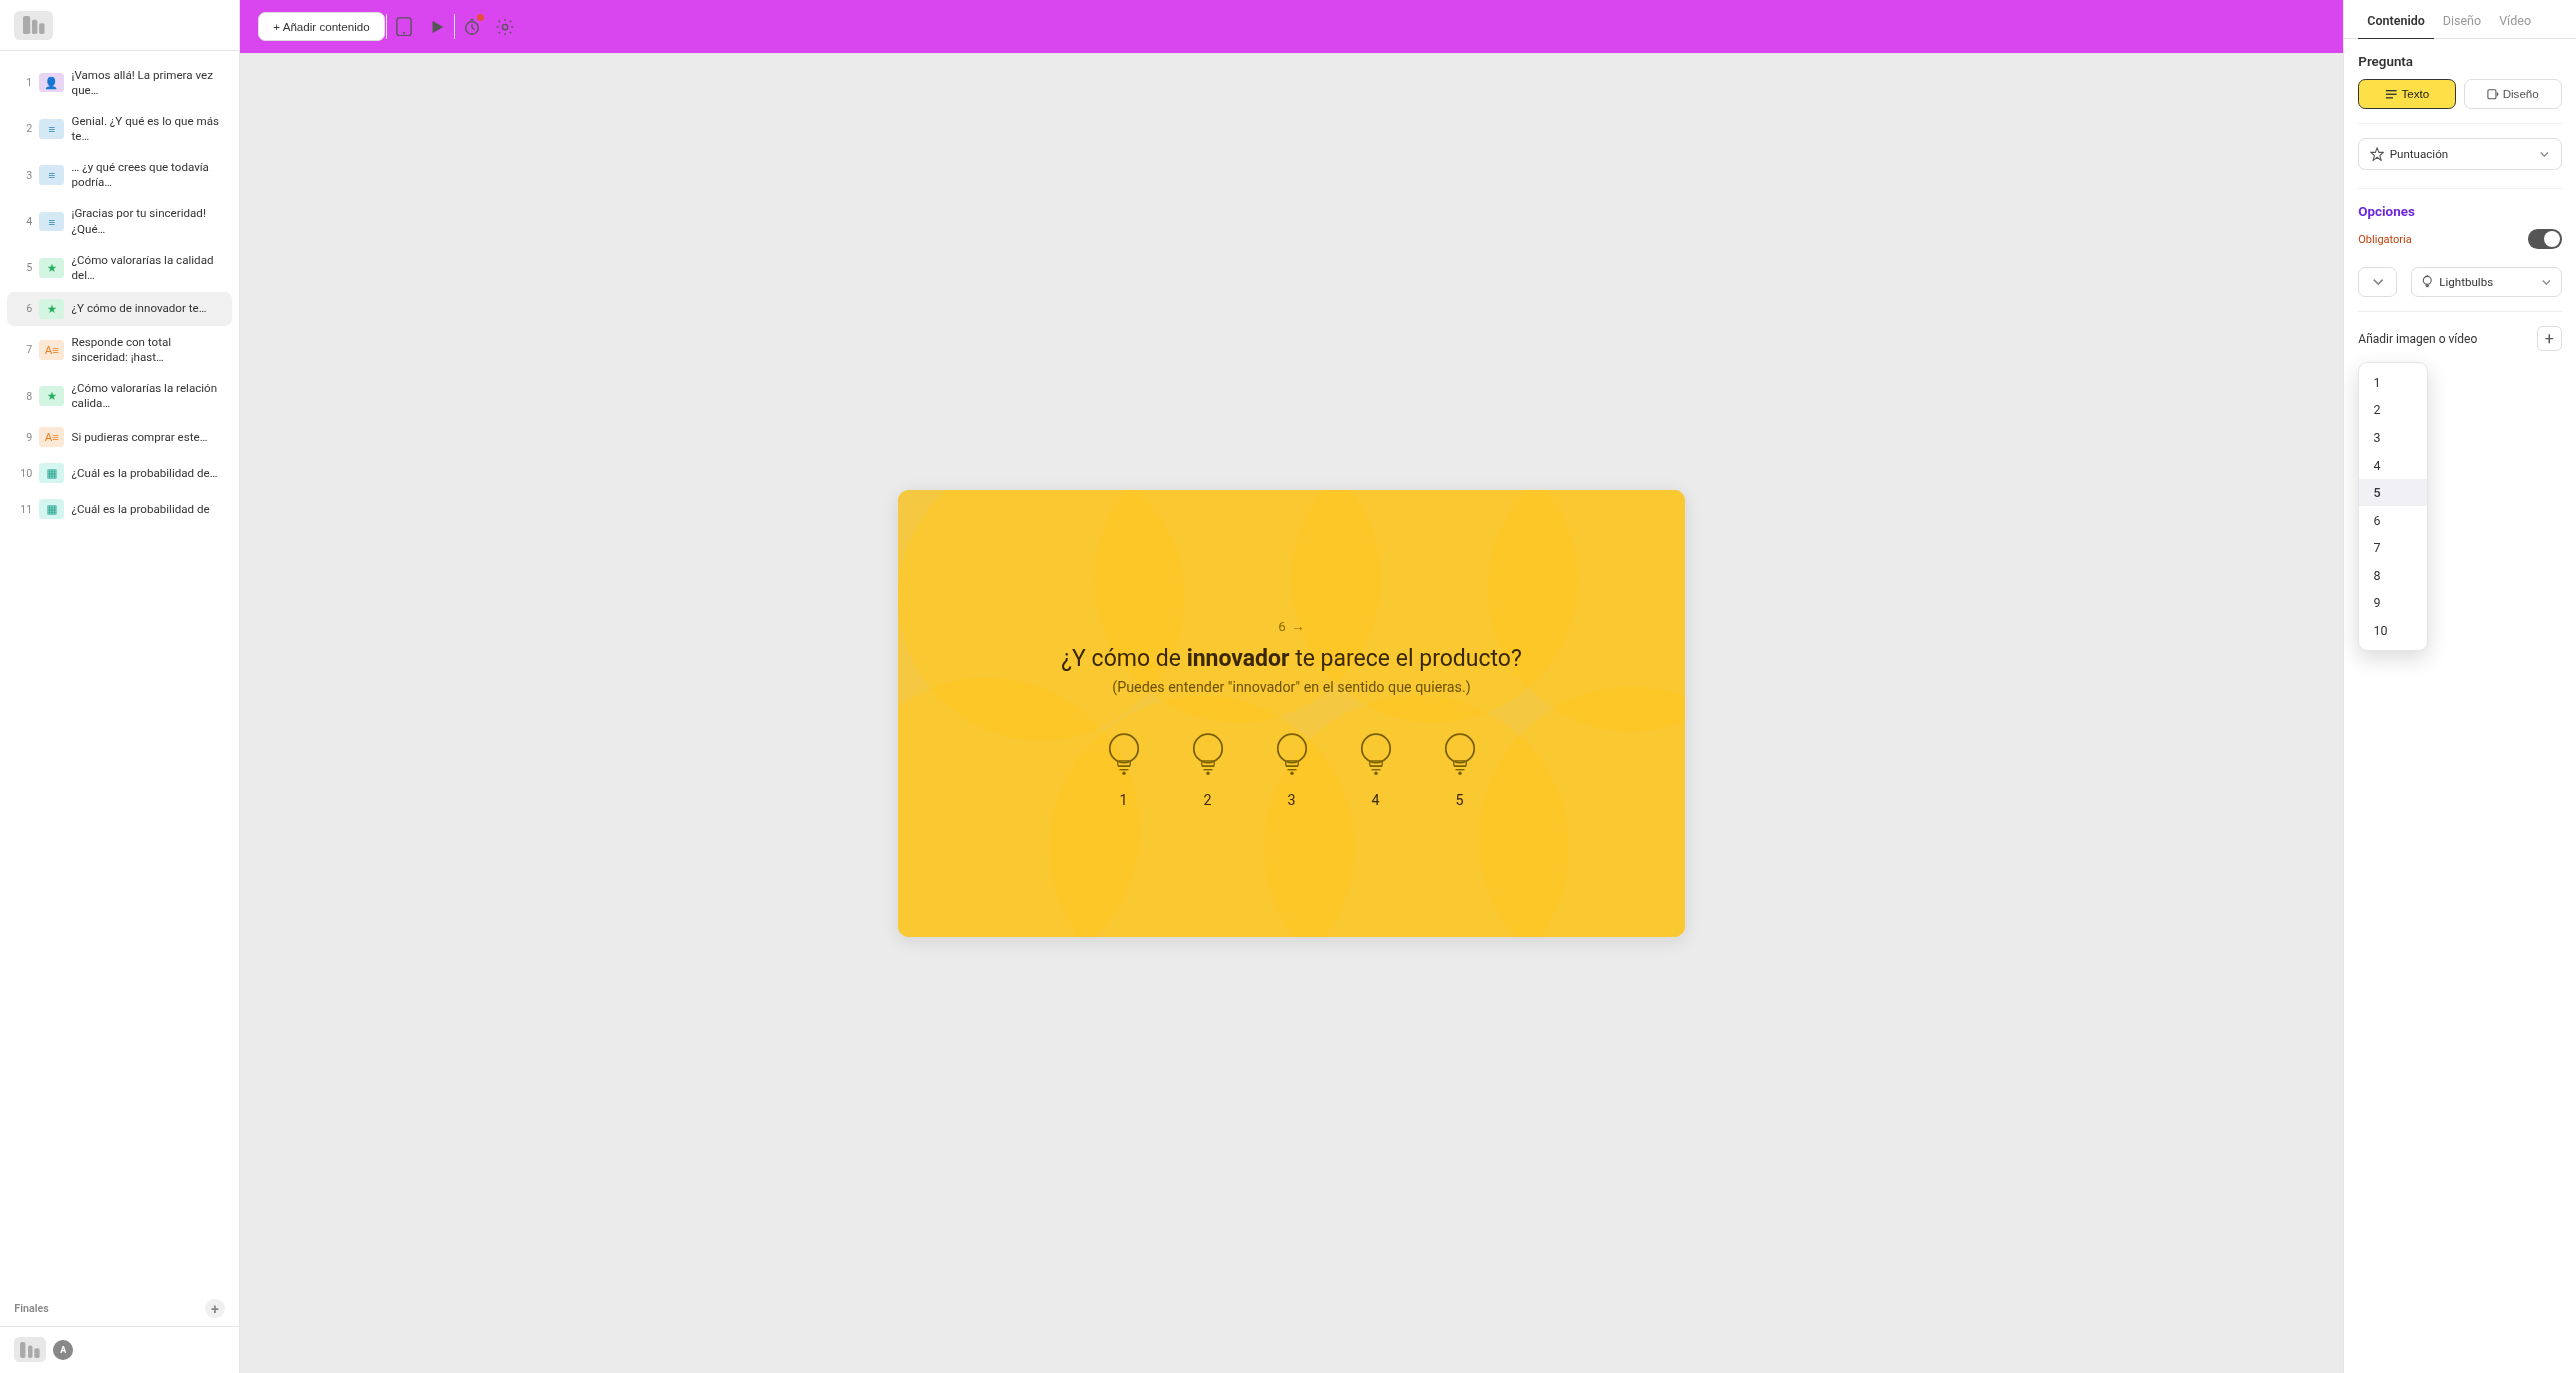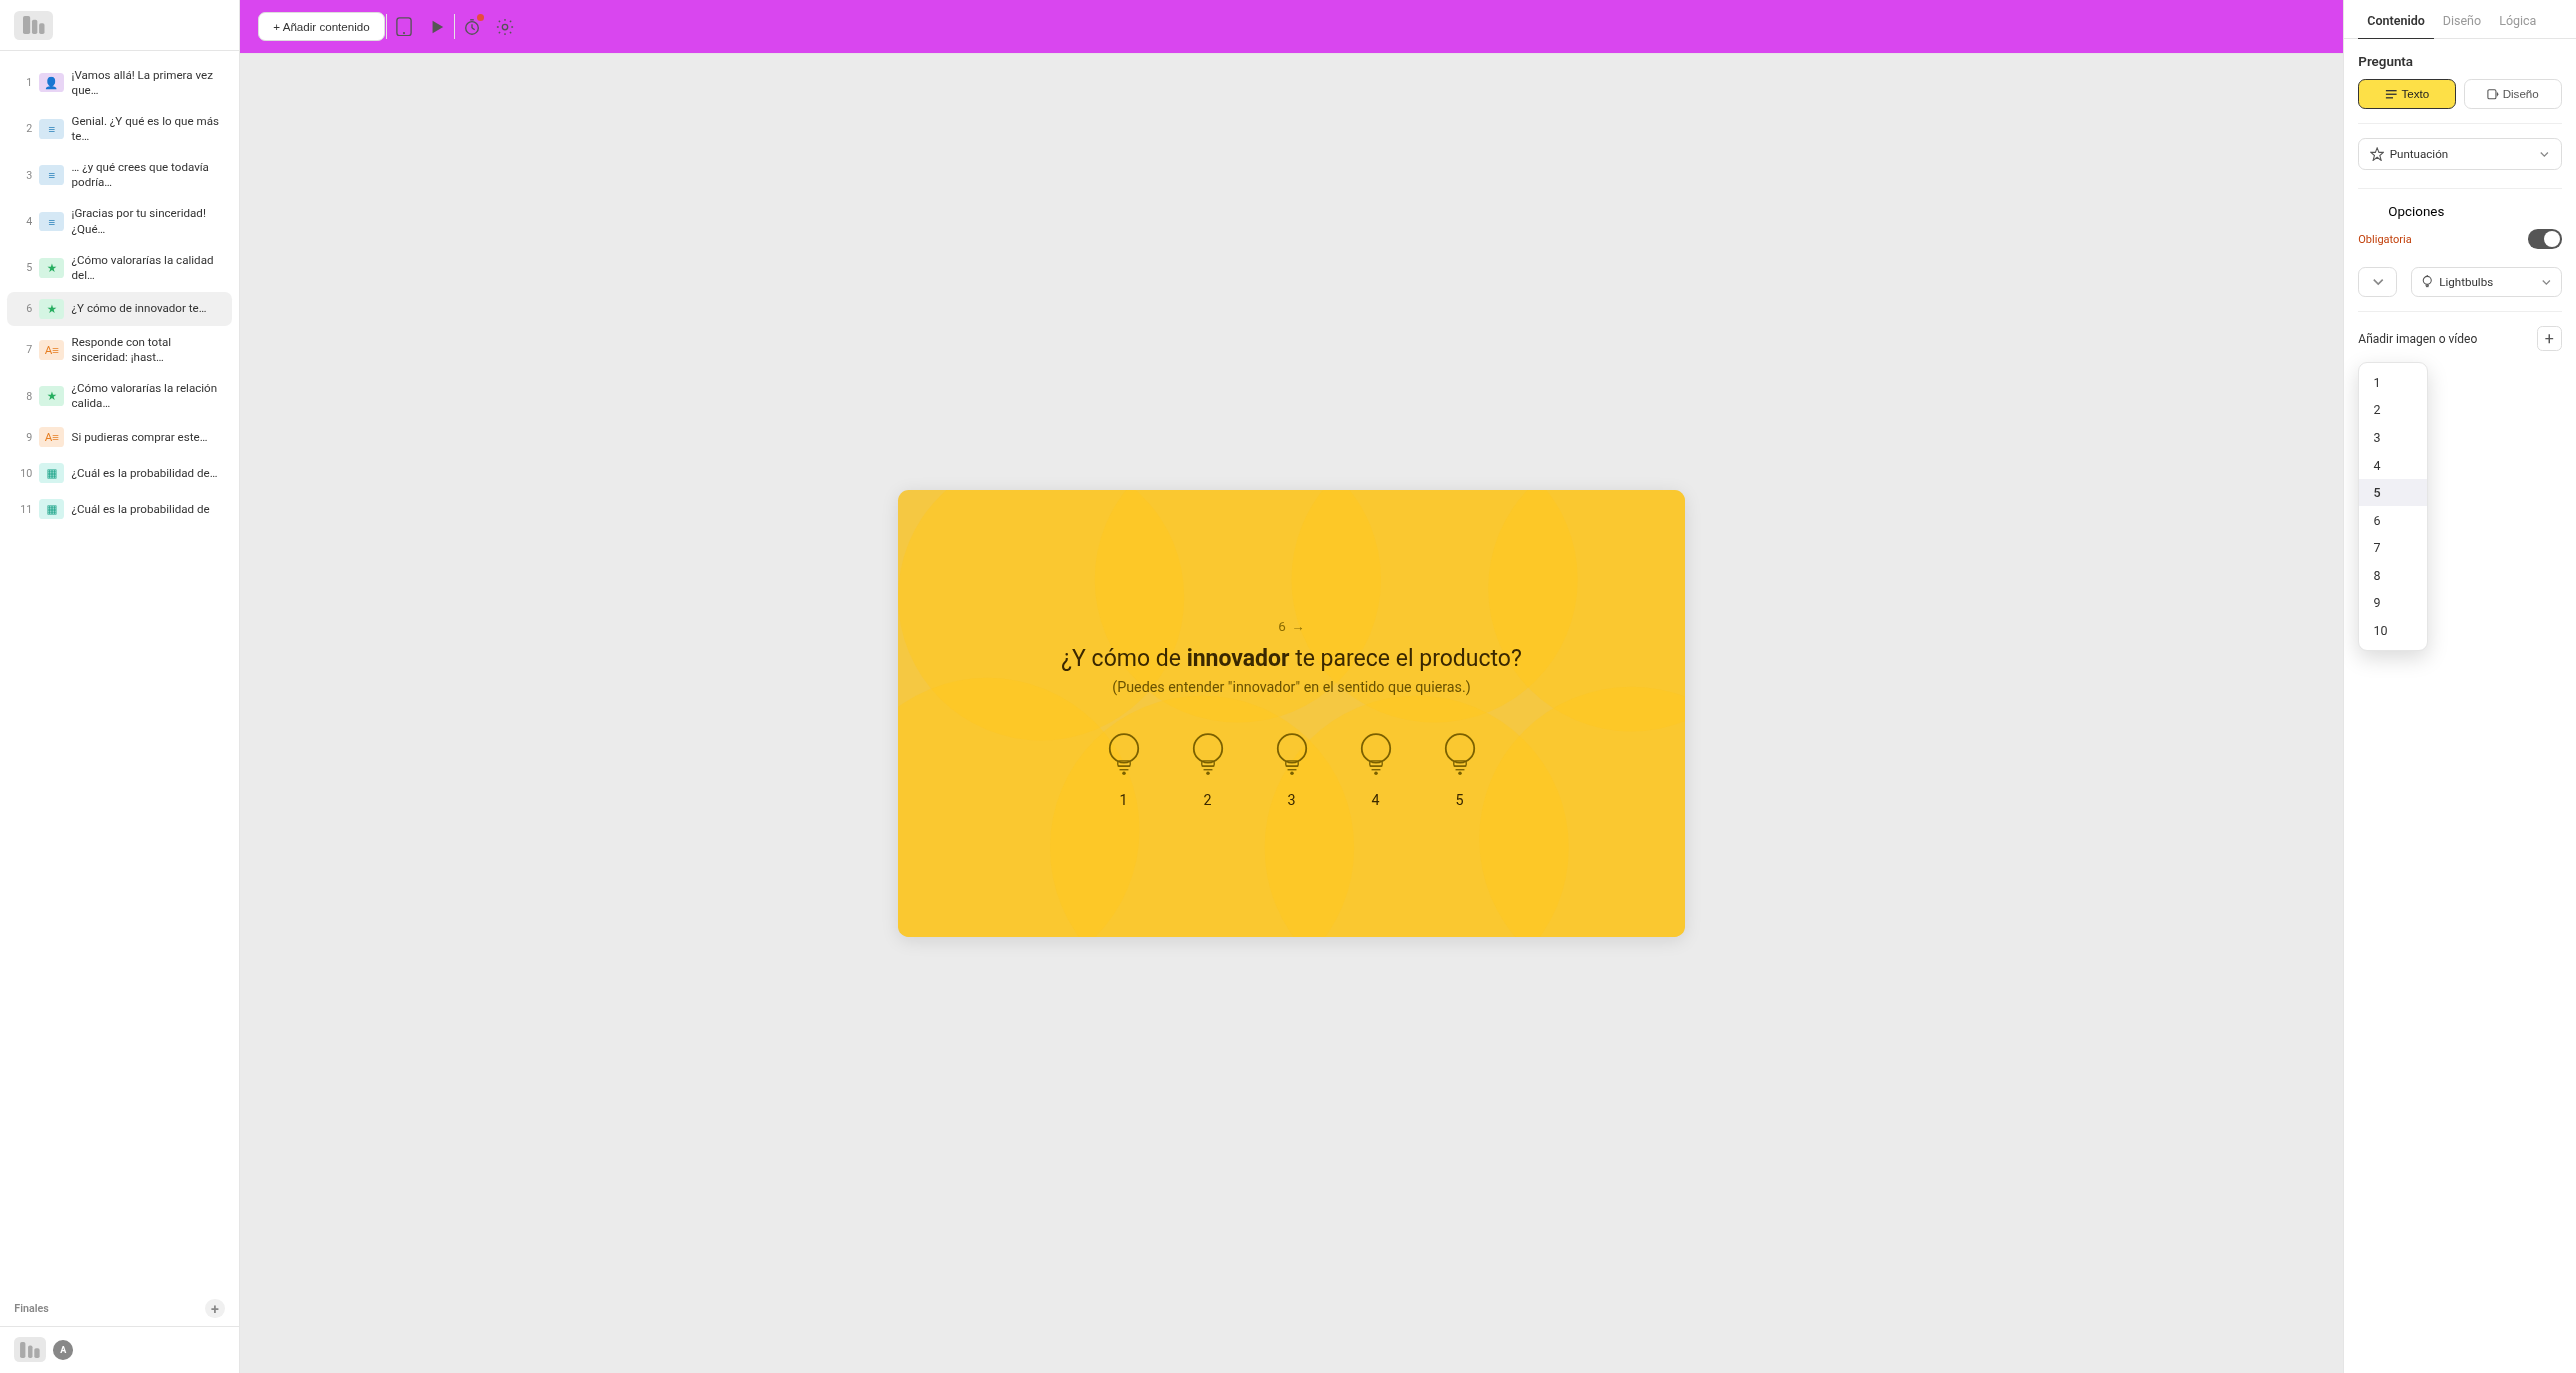--- a/index.html
+++ b/index.html
@@ -369,24 +369,23 @@
     }
 
     .score-select-inner {
       display: flex;
       align-items: center;
       gap: 5.4px;
     }
 
     .options-title {
       font-size: 13.4px;
-      font-weight: 400;
-      color: #000000;
+      font-weight: 700;
+      color: #6d28d9;
       margin-bottom: 10.7px;
-      margin-left: 30px;
     }
 
     .option-row {
       display: flex;
       align-items: center;
       justify-content: space-between;
       margin-bottom: 7.2px;
     }
 
     .option-label {
@@ -699,21 +698,21 @@
           </div>
       </div>
     </div>
   </div>
 </div>
 
 <div class="right-panel">
   <div class="panel-tabs">
     <div class="panel-tab active">Contenido</div>
     <div class="panel-tab">Diseño</div>
-    <div class="panel-tab">Lógica</div>
+    <div class="panel-tab">Vídeo</div>
   </div>
 
   <div class="panel-body">
     <div class="panel-section-title">Pregunta</div>
 
     <div class="question-type-row">
       <button class="question-type-btn active">
         <svg width="12.5" height="12.5" viewBox="0 0 14 14" fill="none">
           <line x1="1" y1="3" x2="13" y2="3" stroke="#333" stroke-width="1.5"></line>
           <line x1="1" y1="7" x2="13" y2="7" stroke="#333" stroke-width="1.5"></line>

